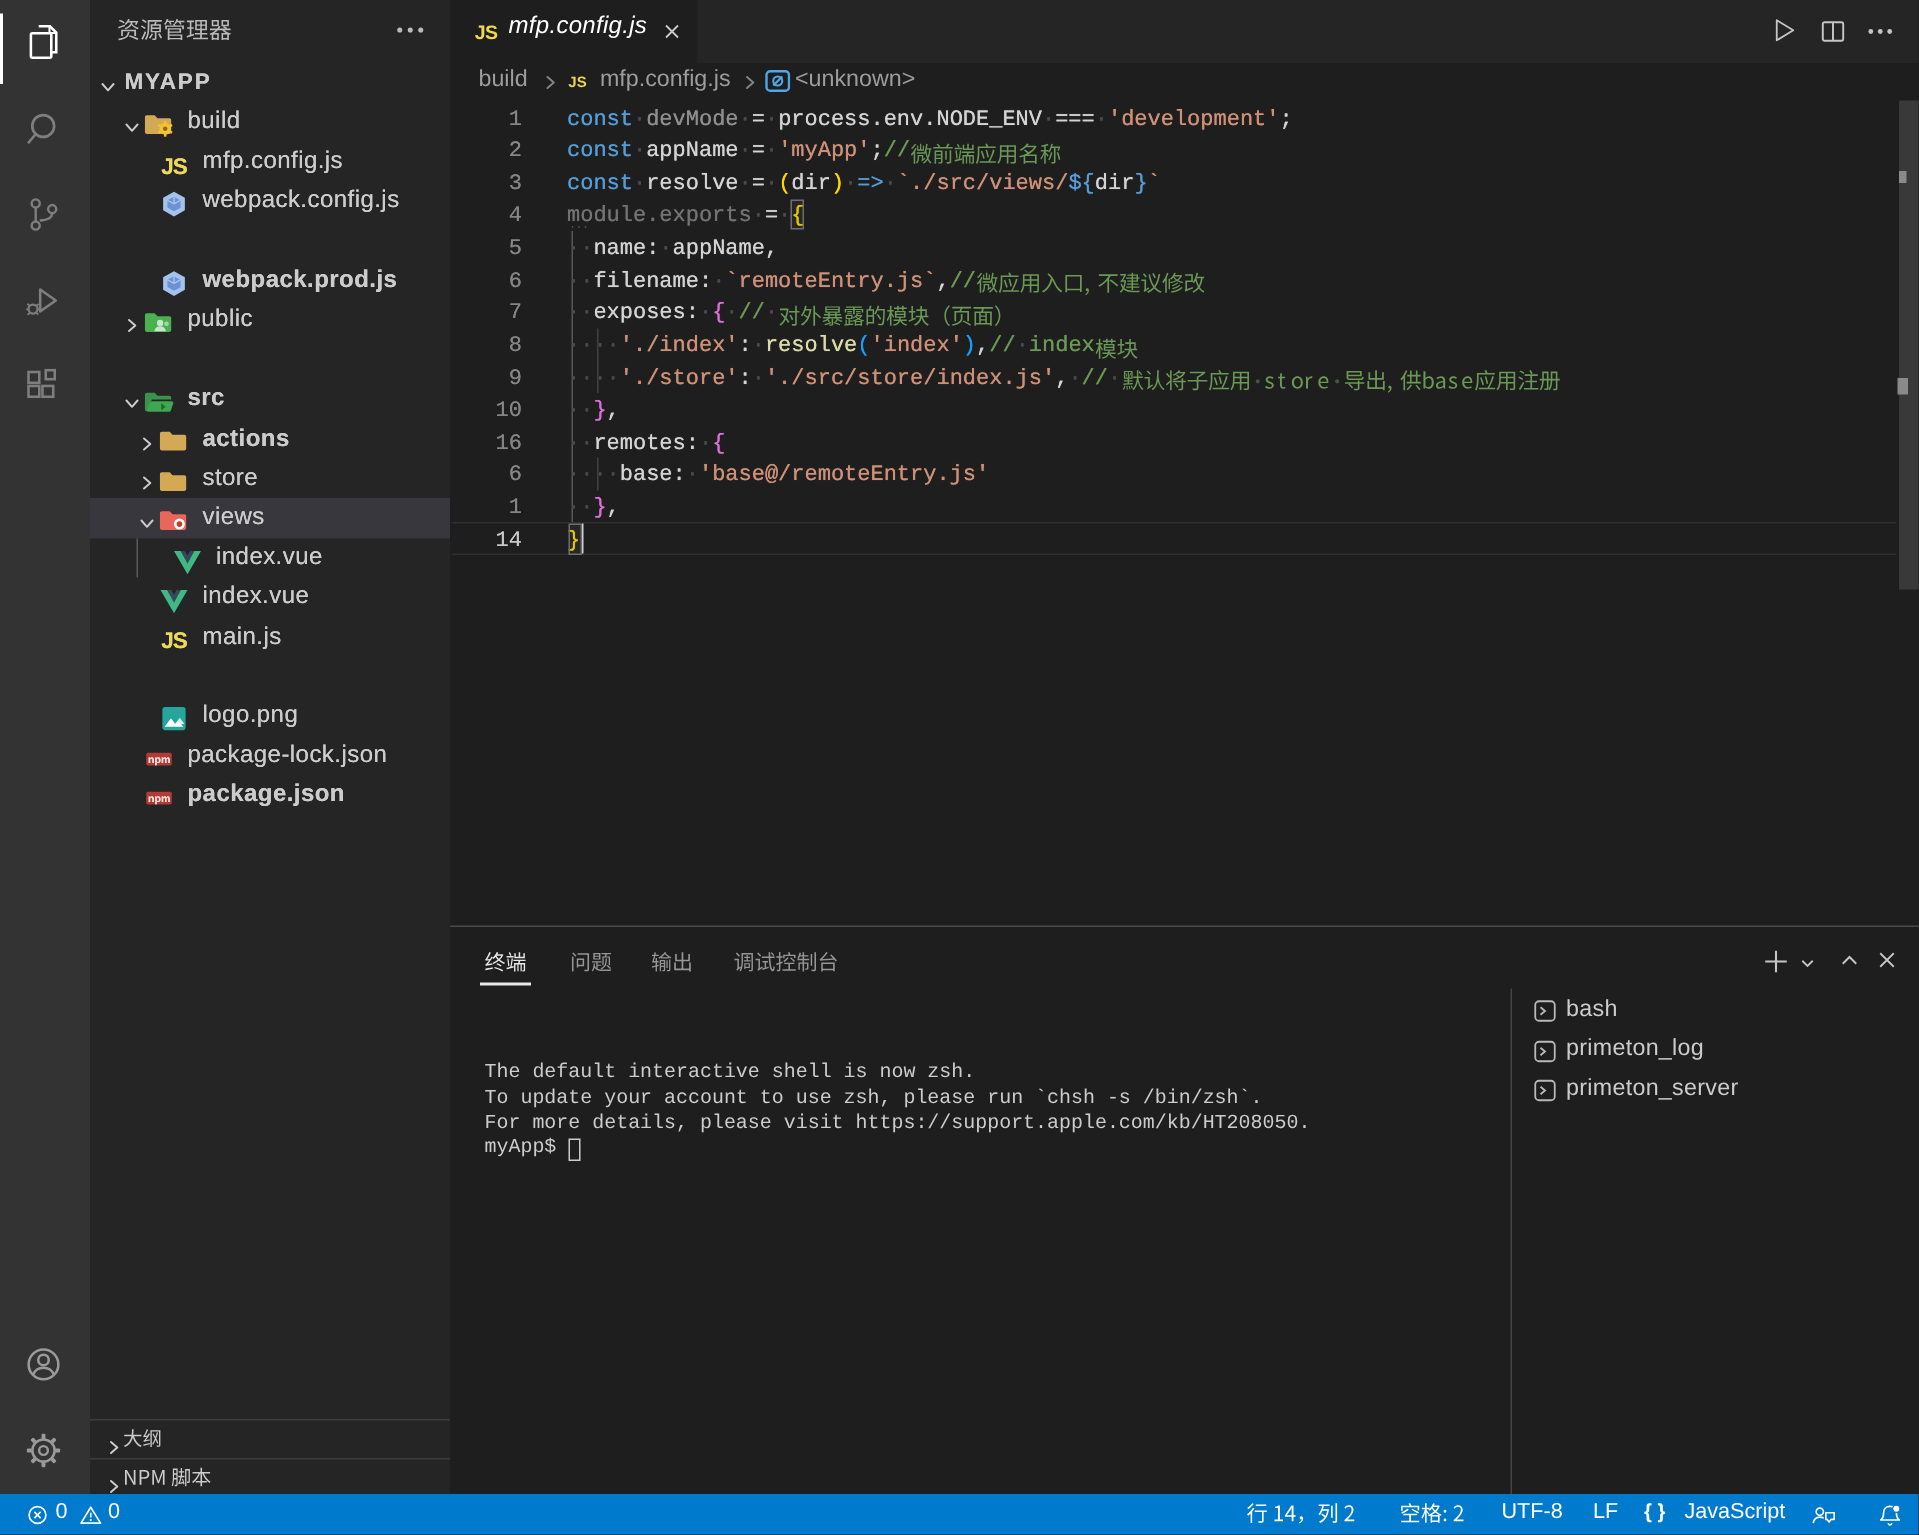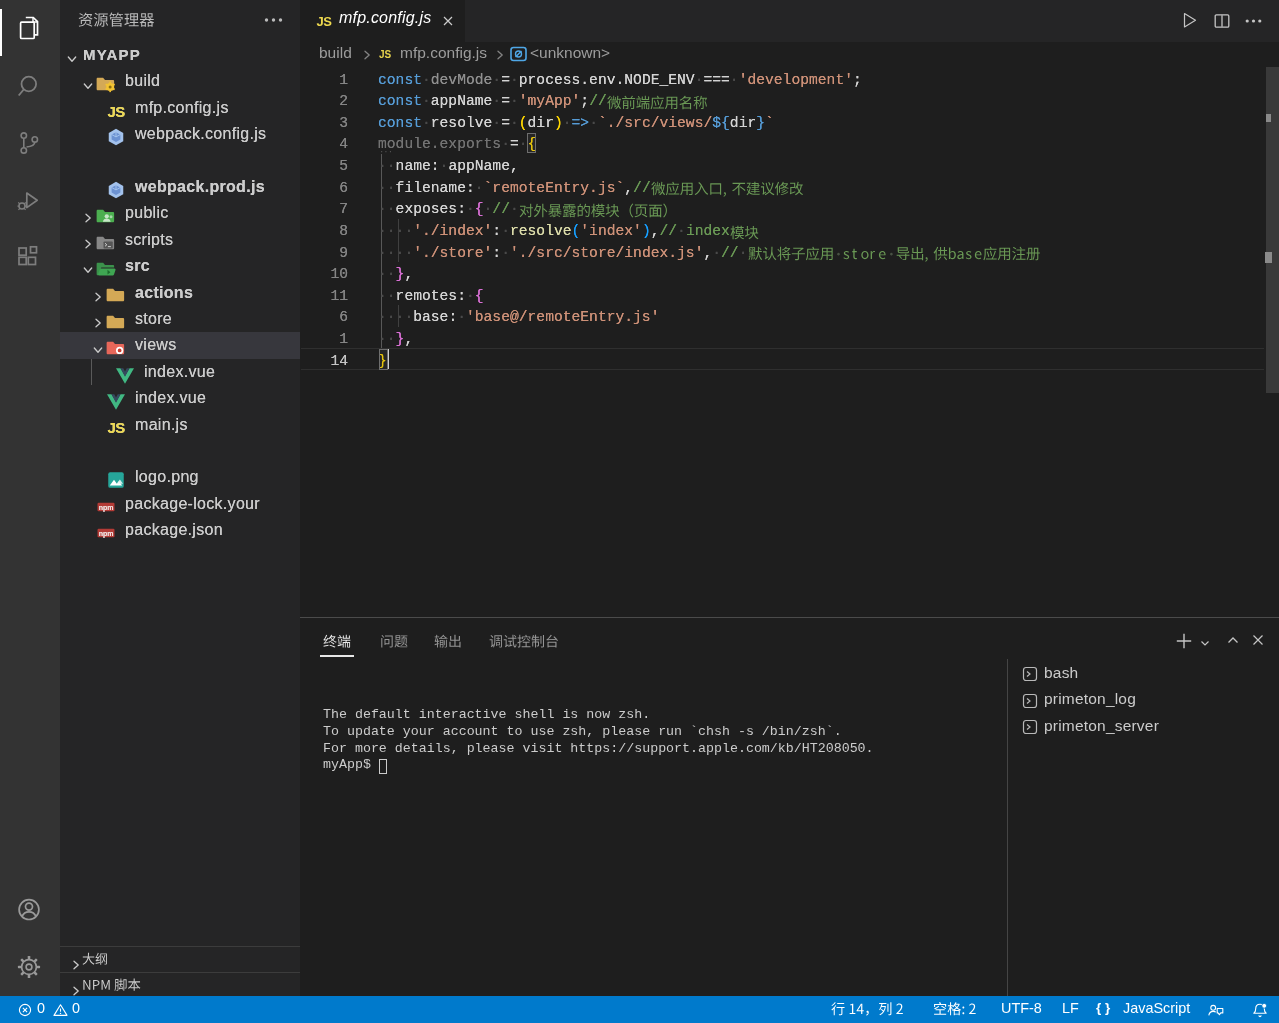--- a/index.html
+++ b/index.html
@@ -128,31 +128,20 @@
           <path d="M6 4.3l4.2 3.7L6 11.7" fill="none" stroke="#cccccc" stroke-width="1.3" stroke-linecap="round" stroke-linejoin="round"></path>
         </svg></span>
       <span class="abs" style="left:36px;top:3.5px"><svg width="20" height="20" viewBox="0 0 16 16">
           <path d="M1.5 3h4.2l1.5 1.7h6.3c.6 0 1 .4 1 1V12c0 .6-.4 1-1 1H1.5c-.6 0-1-.4-1-1V4c0-.6.4-1 1-1z" fill="#4CAF50"></path>
           <circle cx="8.6" cy="8.2" r="1.7" fill="#C8E6C9"></circle>
           <path d="M5.5 12.6c.3-1.7 1.5-2.6 3.1-2.6s2.8.9 3.1 2.6z" fill="#C8E6C9"></path>
           <circle cx="12" cy="8.6" r="1.2" fill="#A5D6A7"></circle>
         </svg></span>
       <span class="abs" style="left:65px;top:0;font-weight:normal;font-size:16px;letter-spacing:.3px">public</span>
     </div>
-<div class="trow" style="top:226.8px">
-      <span class="abs" style="left:20px;top:5px"><svg width="16" height="16" viewBox="0 0 16 16">
-          <path d="M6 4.3l4.2 3.7L6 11.7" fill="none" stroke="#cccccc" stroke-width="1.3" stroke-linecap="round" stroke-linejoin="round"></path>
-        </svg></span>
-      <span class="abs" style="left:36px;top:3.5px"><svg width="20" height="20" viewBox="0 0 16 16">
-          <path d="M1.5 3h4.2l1.5 1.7h6.3c.6 0 1 .4 1 1V12c0 .6-.4 1-1 1H1.5c-.6 0-1-.4-1-1V4c0-.6.4-1 1-1z" fill="#878787"></path>
-          <rect x="6" y="6.7" width="7.4" height="5.6" rx=".7" fill="#565656"></rect>
-          <path d="M7.2 8.2l1.5 1.2-1.5 1.2M9.5 10.9h2.4" stroke="#cfcfcf" stroke-width=".8" fill="none"></path>
-        </svg></span>
-      <span class="abs" style="left:65px;top:0;font-weight:normal;font-size:16px;letter-spacing:.3px">scripts</span>
-    </div>
 <div class="trow" style="top:253.2px">
       <span class="abs" style="left:20px;top:5px"><svg width="16" height="16" viewBox="0 0 16 16">
           <path d="M4.3 6l3.7 4.2L11.7 6" fill="none" stroke="#cccccc" stroke-width="1.3" stroke-linecap="round" stroke-linejoin="round"></path>
         </svg></span>
       <span class="abs" style="left:36px;top:3.5px"><svg width="20" height="20" viewBox="0 0 16 16">
           <path d="M1.5 3h4.2l1.5 1.7h6.3c.6 0 1 .4 1 1v1H4.2L2.3 13H1.5c-.6 0-1-.4-1-1V4c0-.6.4-1 1-1z" fill="#3FA652" opacity=".85"></path>
           <path d="M4.6 7.6h10.1c.7 0 1.1.6.9 1.2l-1.2 3.6c-.2.5-.6.8-1.1.8H2.6c-.6 0-1-.6-.9-1.2l1.2-3.2c.2-.7.9-1.2 1.7-1.2z" fill="#3FA652"></path>
           <path d="M9.2 8.6l2.3 1.9-2.3 1.9z" fill="#1d6b2c"></path>
         </svg></span>
       <span class="abs" style="left:65px;top:0;font-weight:bold;font-size:16px;letter-spacing:.3px">src</span>
@@ -213,28 +202,28 @@
           <path d="M3 12.4l3.4-4.6 2.3 3.1 1.5-1.9 2.8 3.4z" fill="#fff"></path>
           <path d="M8.6 10.9l2.5-3.3 2.5 3.3z" fill="#E8F5F3" opacity=".9"></path>
         </svg></span>
       <span class="abs" style="left:75px;top:0;font-weight:normal;font-size:16px;letter-spacing:.3px">logo.png</span>
     </div>
 <div class="trow" style="top:490.8px">
       <span class="abs" style="left:36px;top:3.5px"><svg width="20" height="20" viewBox="0 0 16 16">
           <rect x="1.2" y="4.6" width="13.6" height="6.8" rx=".9" fill="#B33B36"></rect>
           <text x="8.1" y="10" font-family="Liberation Sans" font-weight="bold" font-size="5.6" fill="#F4DEDC" text-anchor="middle">npm</text>
         </svg></span>
-      <span class="abs" style="left:65px;top:0;font-weight:normal;font-size:16px;letter-spacing:.3px">package-lock.your</span>
+      <span class="abs" style="left:65px;top:0;font-weight:normal;font-size:16px;letter-spacing:.3px">package-lock.json</span>
     </div>
 <div class="trow" style="top:517.2px">
       <span class="abs" style="left:36px;top:3.5px"><svg width="20" height="20" viewBox="0 0 16 16">
           <rect x="1.2" y="4.6" width="13.6" height="6.8" rx=".9" fill="#B33B36"></rect>
           <text x="8.1" y="10" font-family="Liberation Sans" font-weight="bold" font-size="5.6" fill="#F4DEDC" text-anchor="middle">npm</text>
         </svg></span>
-      <span class="abs" style="left:65px;top:0;font-weight:normal;font-size:16px;letter-spacing:.3px">package.json</span>
+      <span class="abs" style="left:65px;top:0;font-weight:bold;font-size:16px;letter-spacing:.3px">package.json</span>
     </div>
 <div class="abs" style="left:30.5px;top:358.8px;width:1px;height:26.4px;background:#5a5a5a"></div>
 <div class="sect" style="top:946px">
       <span class="abs" style="left:8px;top:6px"><svg width="13" height="13" viewBox="0 0 13 13">
           <path d="M6 4.3l4.2 3.7L6 11.7" fill="none" stroke="#cccccc" stroke-width="1.3" stroke-linecap="round" stroke-linejoin="round"></path>
         </svg></span>
       <span class="abs" style="left:22px;top:3px"><svg width="26" height="18" viewBox="0 0 26 18" fill="#cccccc" stroke="#cccccc" stroke-width="0.5">
           <path transform="translate(0 13.7) scale(0.01300 -0.01300)" d="M461 839C460 760 461 659 446 553H62V476H433C393 286 293 92 43 -16C64 -32 88 -59 100 -78C344 34 452 226 501 419C579 191 708 14 902 -78C915 -56 939 -25 958 -8C764 73 633 255 563 476H942V553H526C540 658 541 758 542 839Z"></path>
           <path transform="translate(13 13.7) scale(0.01300 -0.01300)" d="M43 53 57 -19C148 4 267 33 381 62L375 126C251 98 126 70 43 53ZM406 787V-79H476V720H847V20C847 5 842 0 827 0C813 0 766 -1 714 1C724 -17 735 -48 738 -66C811 -66 854 -65 880 -53C907 -41 917 -21 917 19V787ZM736 683C716 602 692 521 665 443C631 505 596 566 562 622L509 594C551 524 595 443 636 364C594 254 545 155 490 79C506 70 535 52 547 42C592 111 635 195 673 289C707 218 736 151 755 97L812 128C789 195 750 280 704 368C740 465 772 568 799 671ZM61 423C76 430 99 436 220 452C177 388 138 336 120 316C90 279 67 254 46 250C55 231 66 195 70 180C91 192 125 201 379 253C378 268 378 297 380 316L174 279C250 368 324 479 387 590L322 628C304 591 283 554 262 519L136 506C193 593 249 704 290 810L218 842C182 721 114 590 92 556C71 522 54 498 37 494C46 474 58 438 61 423Z"></path>
         </svg></span>
@@ -302,21 +291,21 @@
 <div style="position:absolute;top:69.5px;right:0;color:#858585">1</div>
 <div style="position:absolute;top:91.1px;right:0;color:#858585">2</div>
 <div style="position:absolute;top:112.8px;right:0;color:#858585">3</div>
 <div style="position:absolute;top:134.4px;right:0;color:#858585">4</div>
 <div style="position:absolute;top:156.0px;right:0;color:#858585">5</div>
 <div style="position:absolute;top:177.6px;right:0;color:#858585">6</div>
 <div style="position:absolute;top:199.3px;right:0;color:#858585">7</div>
 <div style="position:absolute;top:220.9px;right:0;color:#858585">8</div>
 <div style="position:absolute;top:242.5px;right:0;color:#858585">9</div>
 <div style="position:absolute;top:264.2px;right:0;color:#858585">10</div>
-<div style="position:absolute;top:285.8px;right:0;color:#858585">11</div>
+<div style="position:absolute;top:285.8px;right:0;color:#858585">16</div>
 <div style="position:absolute;top:307.4px;right:0;color:#858585">6</div>
 <div style="position:absolute;top:329.1px;right:0;color:#858585">1</div>
 <div style="position:absolute;top:350.7px;right:0;color:#c6c6c6">14</div>
   </div>
 <div class="abs" style="left:301px;top:348.4px;width:963px;height:21.6px;border-top:1px solid #2f2f2f;border-bottom:1px solid #2f2f2f"></div>
 <div class="abs" style="left:380.5px;top:153.7px;width:1px;height:194.7px;background:#585858"></div>
 <div class="abs" style="left:398.2px;top:218.6px;width:1px;height:43.3px;background:#404040"></div>
 <div class="abs" style="left:398.2px;top:305.1px;width:1px;height:21.6px;background:#404040"></div>
 <div class="abs" style="left:380px;top:150.5px;width:12px;height:2px;color:#585858;font-size:10px;line-height:2px;letter-spacing:1px">···</div>
 <div class="cl" style="top:69.5px"><b style="color:#569CD6">const</b><b style="color:#D4D4D4"><i>·</i></b><b style="color:#8f8f8f">devMode</b><b style="color:#D4D4D4"><i>·</i>=<i>·</i></b><b style="color:#D4D4D4">process.env.NODE_ENV</b><b style="color:#D4D4D4"><i>·</i></b><b style="color:#D4D4D4">===</b><b style="color:#D4D4D4"><i>·</i></b><b style="color:#CE9178">'development'</b><b style="color:#D4D4D4">;</b></div>

